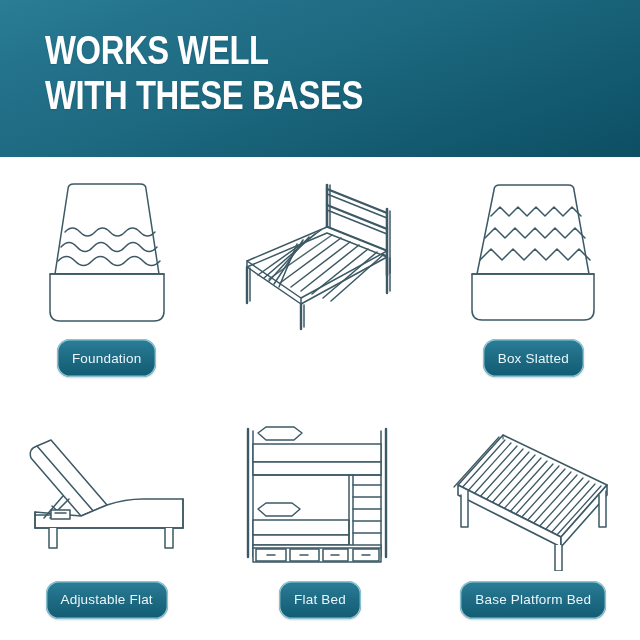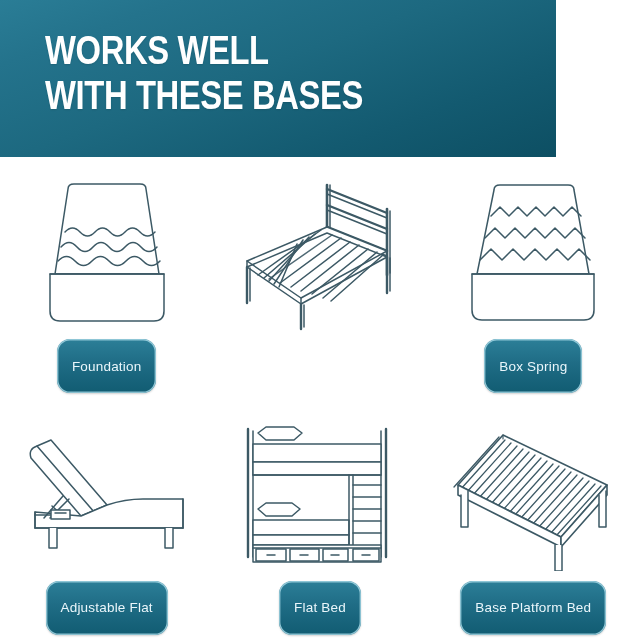--- a/index.html
+++ b/index.html
@@ -6,21 +6,21 @@
   body{
     width:640px;height:640px;
     background:#ffffff;
     font-family:"Liberation Sans", sans-serif;
     overflow:hidden;
     position:relative;
   }
 
   
   #header{
-    position:absolute;left:0;top:0;width:556px;height:157px;
+    position:absolute;left:0;top:0;width:640px;height:157px;
     background:linear-gradient(160deg,#2a7d96 0%,#24738c 18%,#1d6980 45%,#135a70 75%,#0d4f63 100%);
     overflow:hidden;
   }
   #header-title{
     position:absolute;left:45px;top:28px;
     color:#ffffff;
     font-weight:bold;
     font-size:41px;
     line-height:45px;
     letter-spacing:-0.5px;
@@ -47,21 +47,21 @@
     display:flex;align-items:center;justify-content:center;
     margin-top:16px;
   }
   .art svg{display:block;}
 
   
   .pill{
     margin-top:6px;
     display:inline-flex;align-items:center;justify-content:center;
     height:22px;
-    padding:16px 15px;
+    padding:8px 15px;
     border-radius:13px;
     background:linear-gradient(180deg,#2c7f98 0%,#1f6c85 45%,#115c72 100%);
     box-shadow:inset 0 0 0 1.4px rgba(160,210,225,.85), 0 1px 2px rgba(0,0,0,.18);
     color:#eaf6fb;
     font-size:13.5px;
     letter-spacing:.2px;
     white-space:nowrap;
   }
 </style>
 </head>
@@ -144,21 +144,21 @@
         <path d="M47 12 Q47 7 53 7 L121 7 Q127 7 127 12 L142 96 L30 96 Z" fill="#fff"></path>
 
         <path d="M44 38 l9 -9 l9 9 l9 -9 l9 9 l9 -9 l9 9 l9 -9 l9 9 l9 -9 l9 9"></path>
         <path d="M38 60 l10 -10 l10 10 l10 -10 l10 10 l10 -10 l10 10 l10 -10 l10 10 l10 -10 l10 10"></path>
         <path d="M33 82 l11 -11 l11 11 l11 -11 l11 11 l11 -11 l11 11 l11 -11 l11 11 l11 -11 l11 11"></path>
 
         <path d="M25 96 L147 96 L147 132 Q147 142 137 142 L35 142 Q25 142 25 132 Z" fill="#fff"></path>
         <line x1="25" y1="96" x2="147" y2="96"></line>
       </svg>
     </div>
-    <div class="pill">Box Spring</div>
+    <div class="pill">Box Slatted</div>
   </div>
 
   <div class="cell">
     <div class="art">
       <svg width="180" height="150" viewBox="0 0 180 150" fill="none" stroke="#3c5965" stroke-width="1.5" stroke-linecap="round" stroke-linejoin="round">
 
         <path d="M14 38 Q11 29 20 26 L34 20 L90 85 L64 96 Z" fill="#fff"></path>
         <path d="M20 26 L78 93"></path>
 
         <path d="M64 96 L90 85 Q108 79 126 79 L166 79 L166 108 L18 108 L18 92 Z" fill="#fff"></path>

